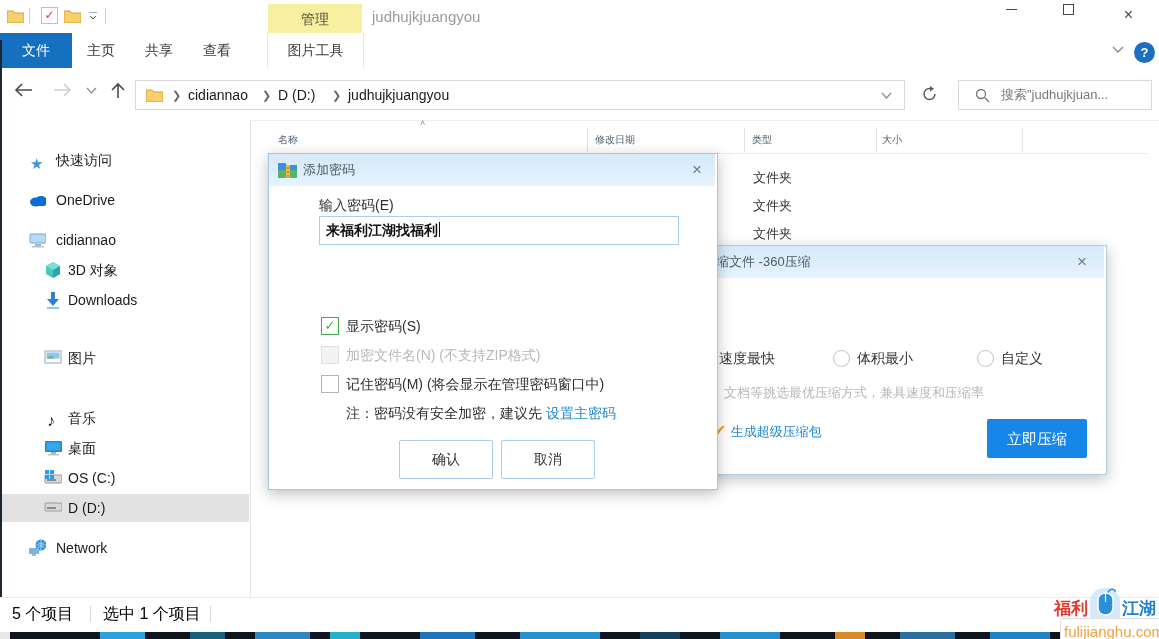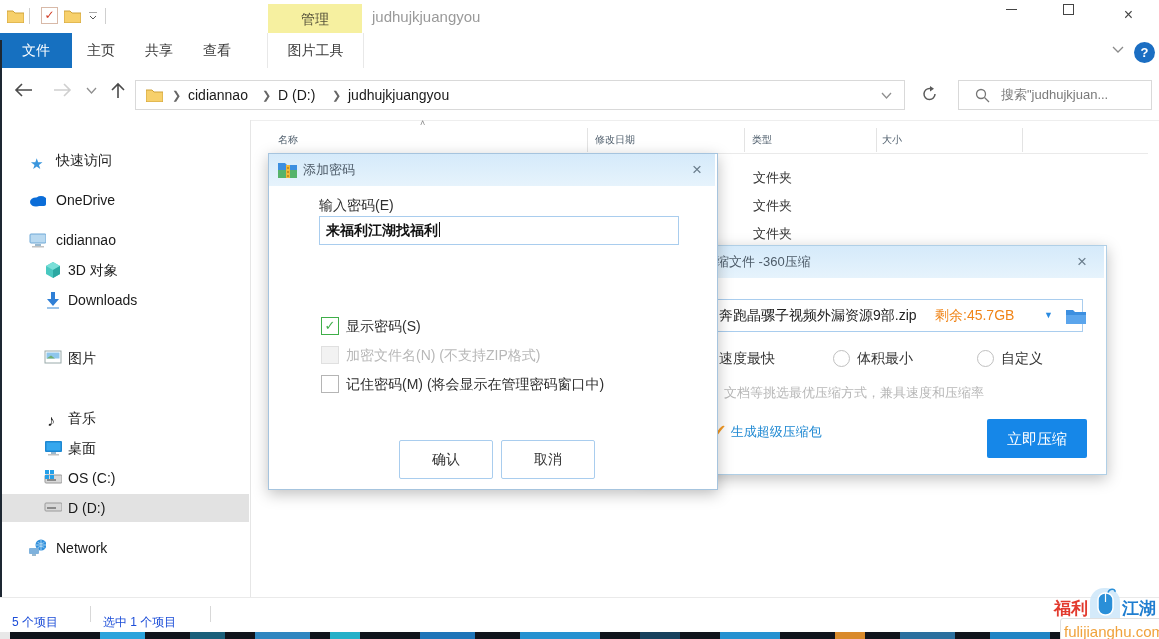--- a/index.html
+++ b/index.html
@@ -81,21 +81,21 @@
   .cbox.dis{background:#f2f2f2;border-color:#e0e0e0;}
   .cblbl{position:absolute;left:25px;top:0;font-size:14px;color:#2f2f2f;line-height:20px;}
   .cblbl.dis{color:#b8b8b8;}
   .note{font-size:14px;color:#2f2f2f;}
   .link{color:#1e88d2;}
   .dlg-btn{width:92px;height:37px;border:1px solid #a9cdee;background:#fff;font-size:14px;color:#333;
     text-align:center;line-height:37px;border-radius:2px;}
 
   
   .statusbar{left:0;top:597px;width:1159px;height:35px;background:#fff;border-top:1px solid #eaeaea;}
-  .status-txt{top:8px;font-size:12px;color:#1d4ed8;line-height:32px;}
+  .status-txt{top:0;font-size:16px;color:#000000;line-height:32px;}
   .status-sep{top:8px;width:1px;height:16px;background:#d8d8d8;}
 
   
   .taskbar{left:0;top:632px;width:1159px;height:7px;background:#10141c;}
   .tb-seg{position:absolute;top:0;height:7px;}
 
   
   .wm{left:1052px;top:588px;width:107px;height:51px;}
   .wm-bubble{position:absolute;left:38px;top:0px;width:30px;height:44px;background:#cfe8fa;border-radius:14px;opacity:.9;}
   .wm-cn{position:absolute;top:9px;font-size:17px;font-weight:bold;
@@ -287,29 +287,20 @@
 
   <div class="abs filerow" style="top:164px"><span style="margin-left:8px">文件夹</span></div>
   <div class="abs filerow" style="top:192px"><span style="margin-left:8px">文件夹</span></div>
   <div class="abs filerow" style="top:220px"><span style="margin-left:8px">文件夹</span></div>
 
   <div class="abs dialog zipdlg">
     <div class="abs dlg-title" style="width:463px">
       <span class="abs dlg-title-text nowrap" style="left:62px">压缩文件 -360压缩</span>
       <span class="abs dlg-x" style="left:436px;top:1px">×</span>
     </div>
-    <div class="abs lt-input" style="left:16px;top:53px;width:424px;height:31px">
-      <span class="abs nowrap" style="left:61px;top:0;font-size:14px;color:#222;line-height:31px">奔跑晶骡子视频外漏资源9部.zip</span>
-      <span class="abs orange nowrap" style="left:277px;top:0;font-size:14px;line-height:31px">剩余:45.7GB</span>
-      <span class="abs" style="left:386px;top:0;color:#2a8ae0;font-size:9px;line-height:31px">▼</span>
-      <svg class="abs" style="left:408px;top:7px" width="20" height="17">
-          <path d="M0 3 L7 3 L9 5 L20 5 L20 17 L0 17 Z" fill="#3c8fe0"></path>
-          <path d="M0 8 L20 8 L20 17 L0 17 Z" fill="#5ba5ec"></path>
-        </svg>
-    </div>
     <div class="abs" style="left:56px;top:102px">
       <span class="radio" style="position:absolute;left:0;top:2px"></span>
       <span class="radio-lbl abs nowrap" style="left:22px">速度最快</span>
     </div>
     <div class="abs" style="left:192px;top:102px">
       <span class="radio" style="position:absolute;left:0;top:2px"></span>
       <span class="radio-lbl abs nowrap" style="left:24px">体积最小</span>
     </div>
     <div class="abs" style="left:336px;top:102px">
       <span class="radio" style="position:absolute;left:0;top:2px"></span>
@@ -348,20 +339,23 @@
     </div>
     <div class="abs cbrow" style="top:191px">
       <span class="cbox dis"></span>
       <span class="cblbl dis nowrap">加密文件名(N) (不支持ZIP格式)</span>
     </div>
     <div class="abs cbrow" style="top:220px">
       <span class="cbox"></span>
       <span class="cblbl nowrap">记住密码(M) (将会显示在管理密码窗口中)</span>
     </div>
 
+    <div class="abs note nowrap" style="left:77px;top:251px">
+      <span>注：密码没有安全加密，建议先 </span><span class="link">设置主密码</span>
+    </div>
 
     <div class="abs dlg-btn" style="left:130px;top:286px">确认</div>
     <div class="abs dlg-btn" style="left:232px;top:286px">取消</div>
   </div>
 
   <div class="abs statusbar">
     <span class="abs status-txt nowrap" style="left:12px">5 个项目</span>
     <span class="abs status-sep" style="left:90px"></span>
     <span class="abs status-txt nowrap" style="left:103px">选中 1 个项目</span>
     <span class="abs status-sep" style="left:210px"></span>

